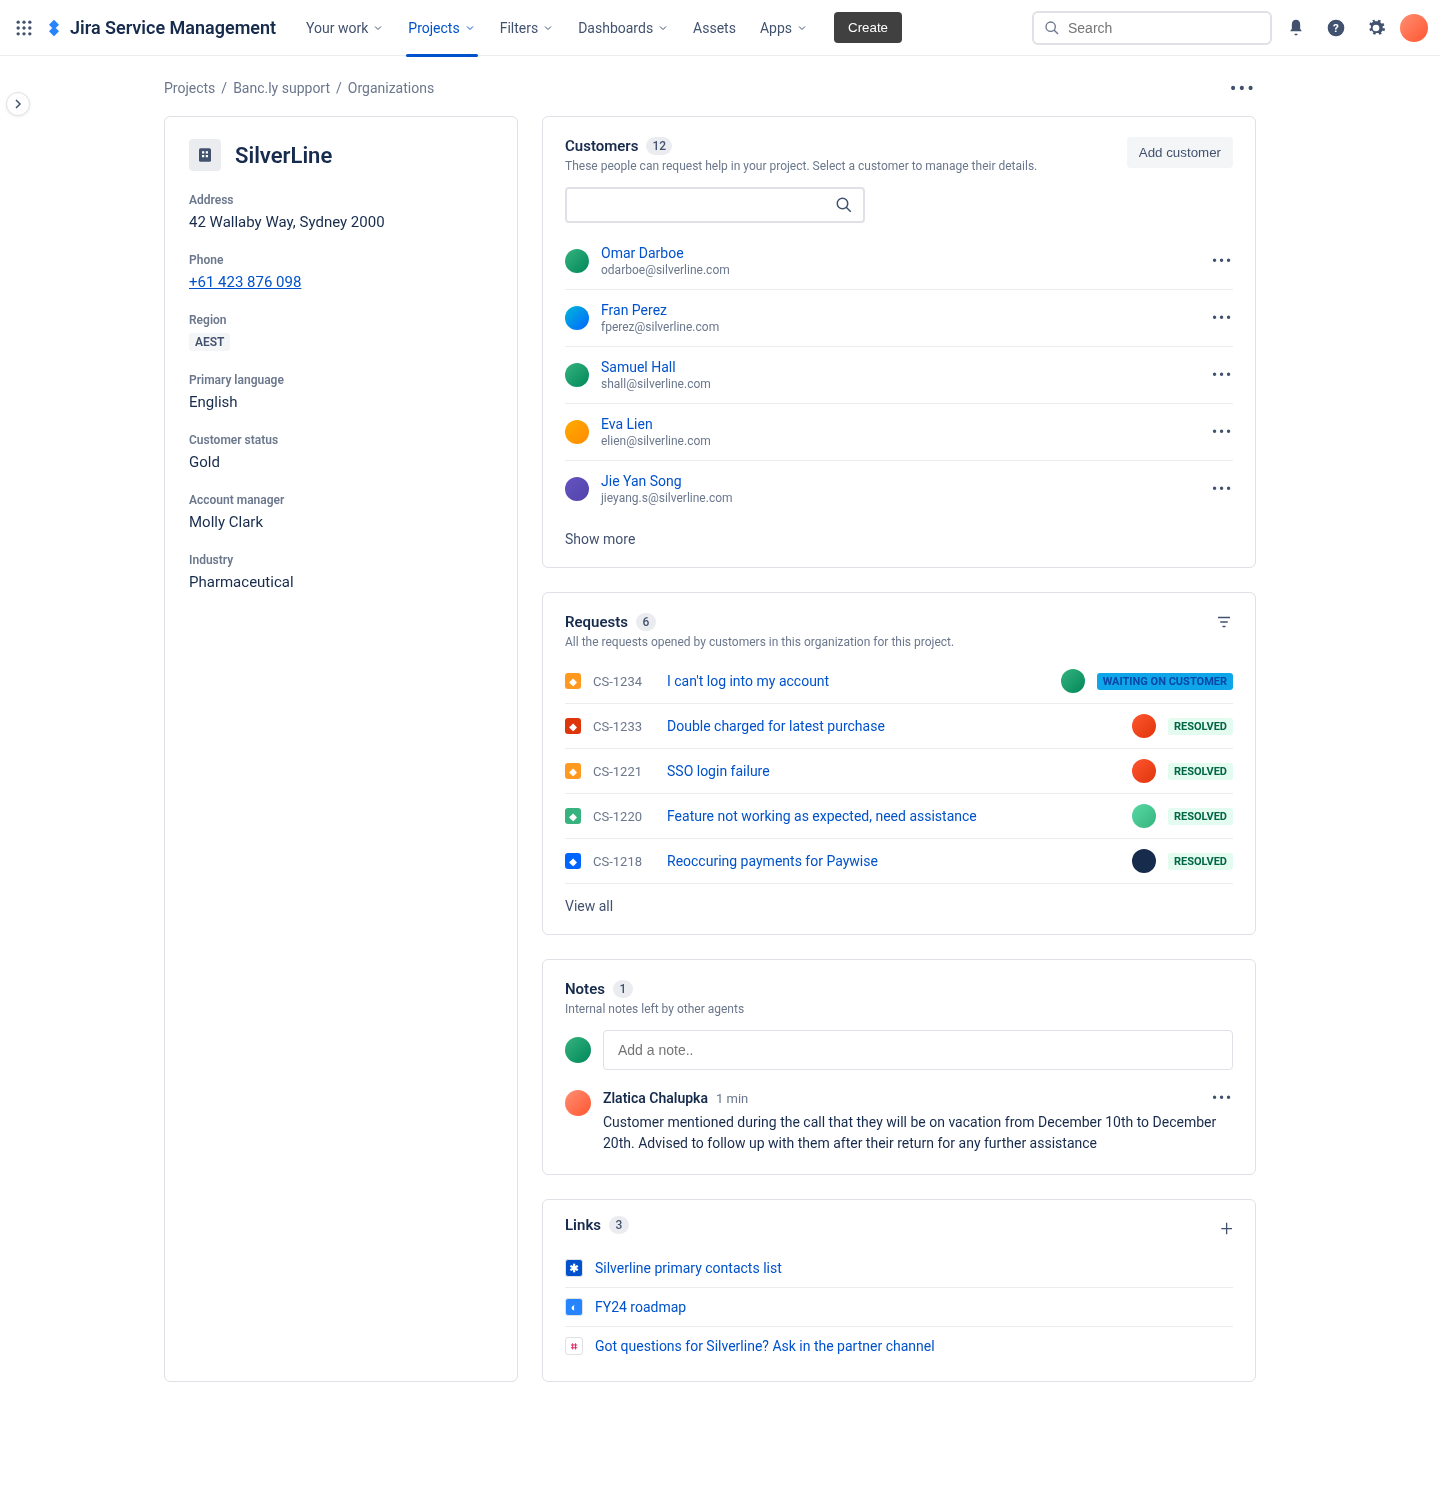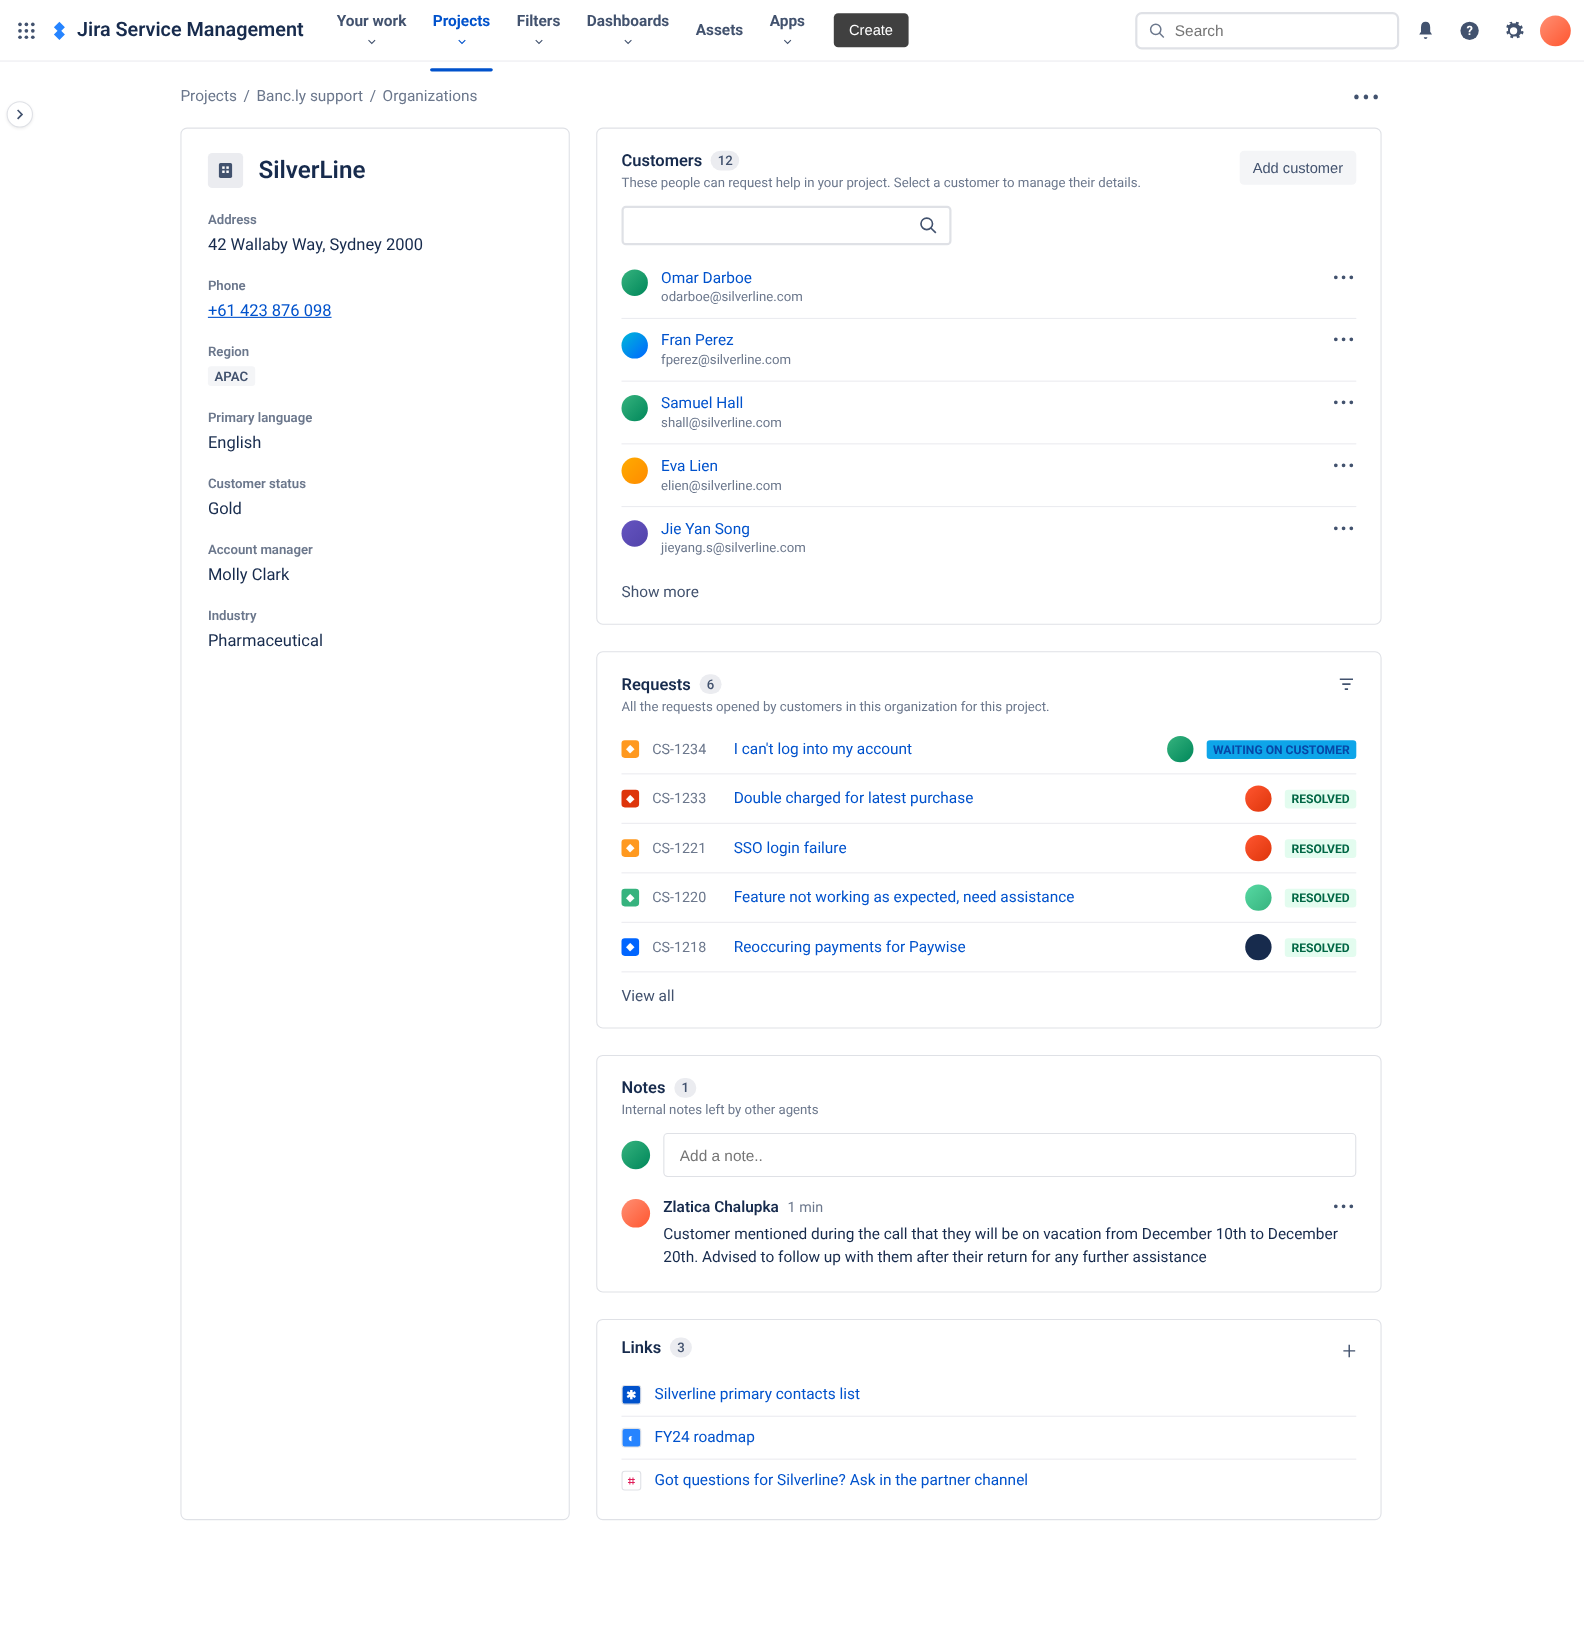--- a/index.html
+++ b/index.html
@@ -21,21 +21,21 @@
     }
     .app-switcher { width: 24px; height: 24px; display: flex; align-items: center; justify-content: center; cursor: pointer; }
     .app-switcher svg { width: 20px; height: 20px; }
     .logo-wrap { display: flex; align-items: center; gap: 6px; margin-right: 12px; }
     .logo-wrap svg { width: 20px; height: 20px; }
     .logo-text { font-weight: 600; font-size: 18px; color: #172B4D; }
     .nav-items { display: flex; align-items: center; gap: 4px; }
     .nav-item {
       display: flex; align-items: center;
       padding: 6px 10px; border-radius: 4px;
-      font-weight: 700; color: #42526E; cursor: pointer; gap: 4px; flex-direction: column;
+      font-weight: 400; color: #42526E; cursor: pointer; gap: 4px;
     }
     .nav-item.active { color: #0052CC; position: relative; }
     .nav-item.active::after {
       content:''; position: absolute; bottom: -15px; left: 8px; right: 8px;
       height: 3px; background: #0052CC; border-radius: 2px;
     }
     .nav-item .chev { width: 12px; height: 12px; }
     .create-btn {
       background: #404040; color: #fff; border: none;
       padding: 8px 14px; border-radius: 4px; font-weight: 500;
@@ -125,21 +125,21 @@
     .cust-search {
       margin-top: 14px;
       width: 300px; height: 36px;
       border: 2px solid #DFE1E6; border-radius: 4px;
       display: flex; align-items: center; justify-content: flex-end;
       padding: 0 10px; color: #42526E;
     }
 
     .cust-list { margin-top: 10px; }
     .cust-row {
-      display: flex; 
+      display: flex; align-items: center;
       padding: 12px 0;
       border-bottom: 1px solid #EBECF0;
       gap: 12px;
     }
     .cust-row:last-child { border-bottom: none; }
     .cust-avatar { width: 24px; height: 24px; border-radius: 50%; }
     .cust-name { color: #0052CC; font-size: 14px; }
     .cust-email { font-size: 12px; color: #6B778C; margin-top: 2px; }
     .cust-actions { margin-left: auto; color: #42526E; font-weight: 700; letter-spacing: 2px; cursor: pointer; }
 
@@ -324,21 +324,21 @@
             </svg>
         </div>
         <div class="org-title">SilverLine</div>
       </div>
       <div id="org-fields">
           <div class="field">
             <div class="field-label">Address</div>
             <div class="field-value">42 Wallaby Way, Sydney 2000</div>
           </div>
           <div class="field"><div class="field-label">Phone</div><a href="#" class="field-value link">+61 423 876 098</a></div>
-          <div class="field"><div class="field-label">Region</div><span class="lozenge">APAC</span></div>
+          <div class="field"><div class="field-label">Region</div><span class="lozenge">AEST</span></div>
           <div class="field">
             <div class="field-label">Primary language</div>
             <div class="field-value">English</div>
           </div>
           <div class="field">
             <div class="field-label">Customer status</div>
             <div class="field-value">Gold</div>
           </div>
           <div class="field">
             <div class="field-label">Account manager</div>

